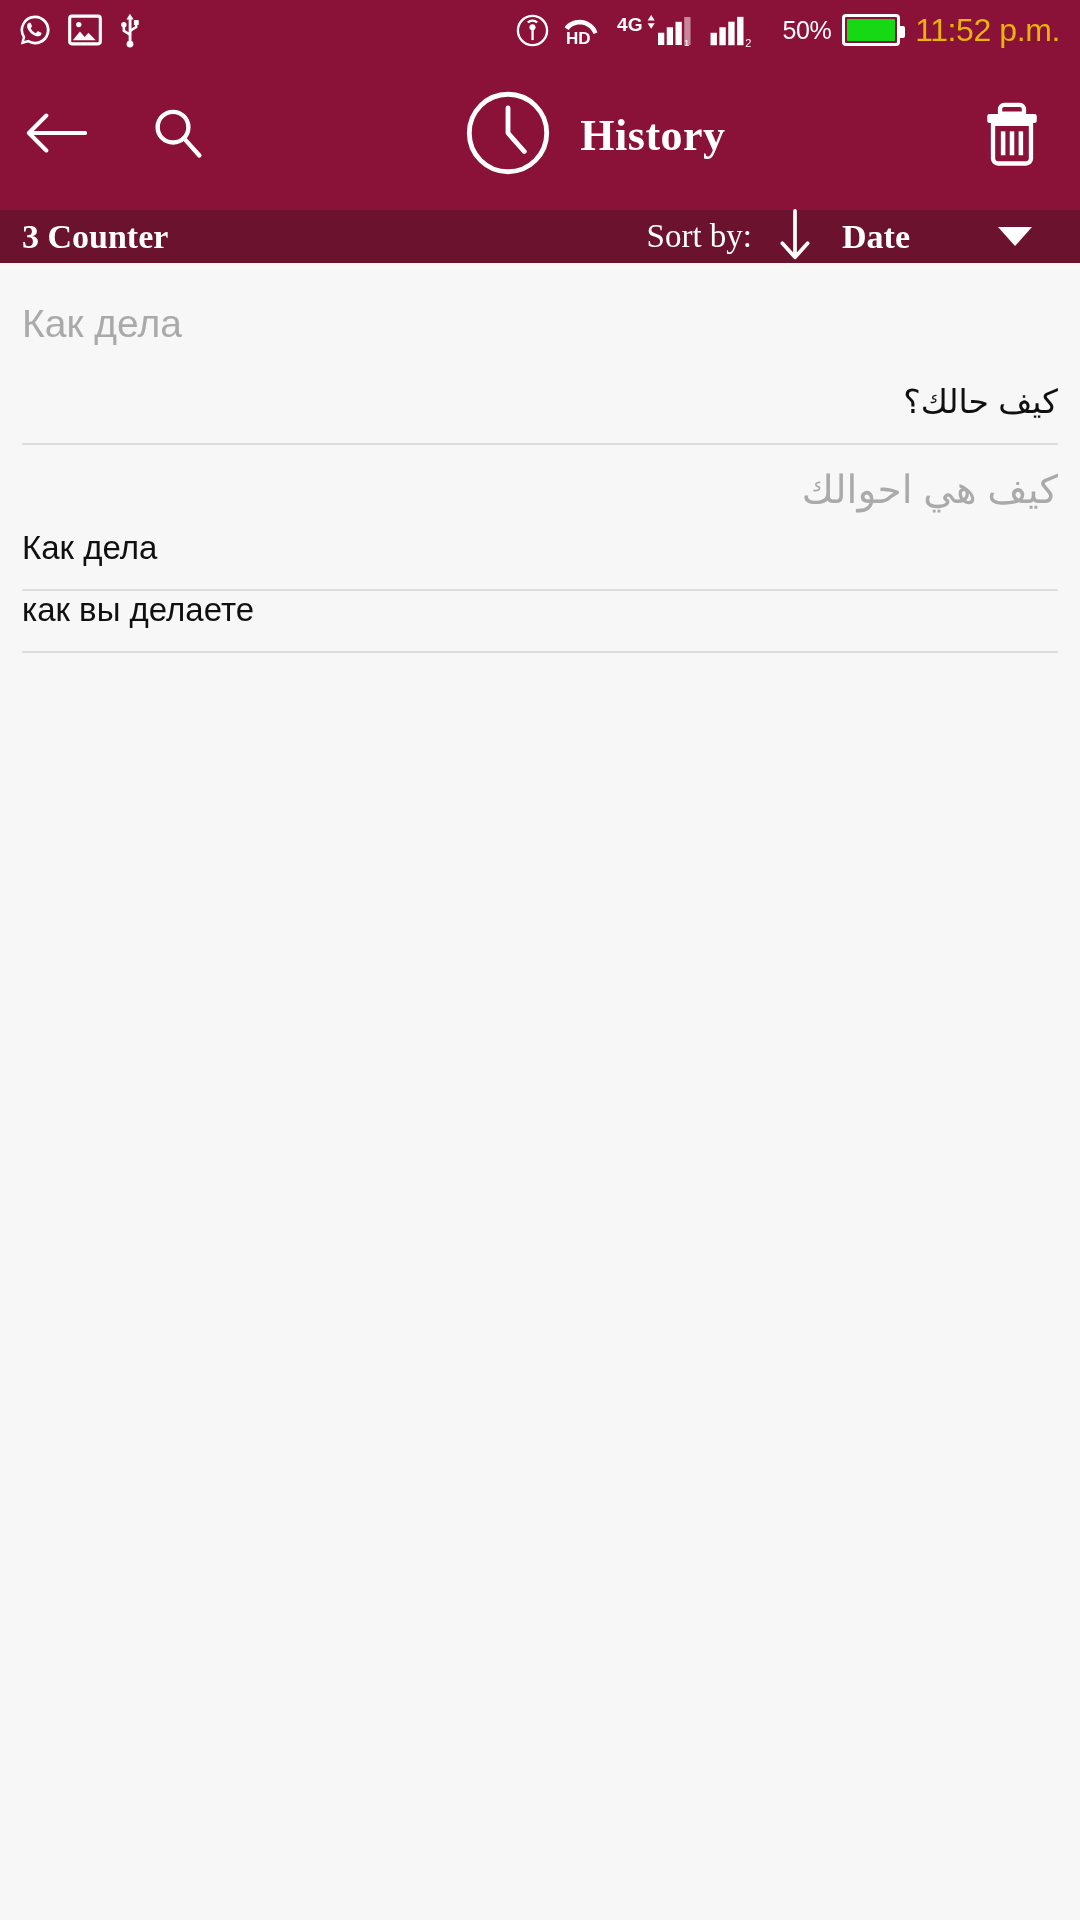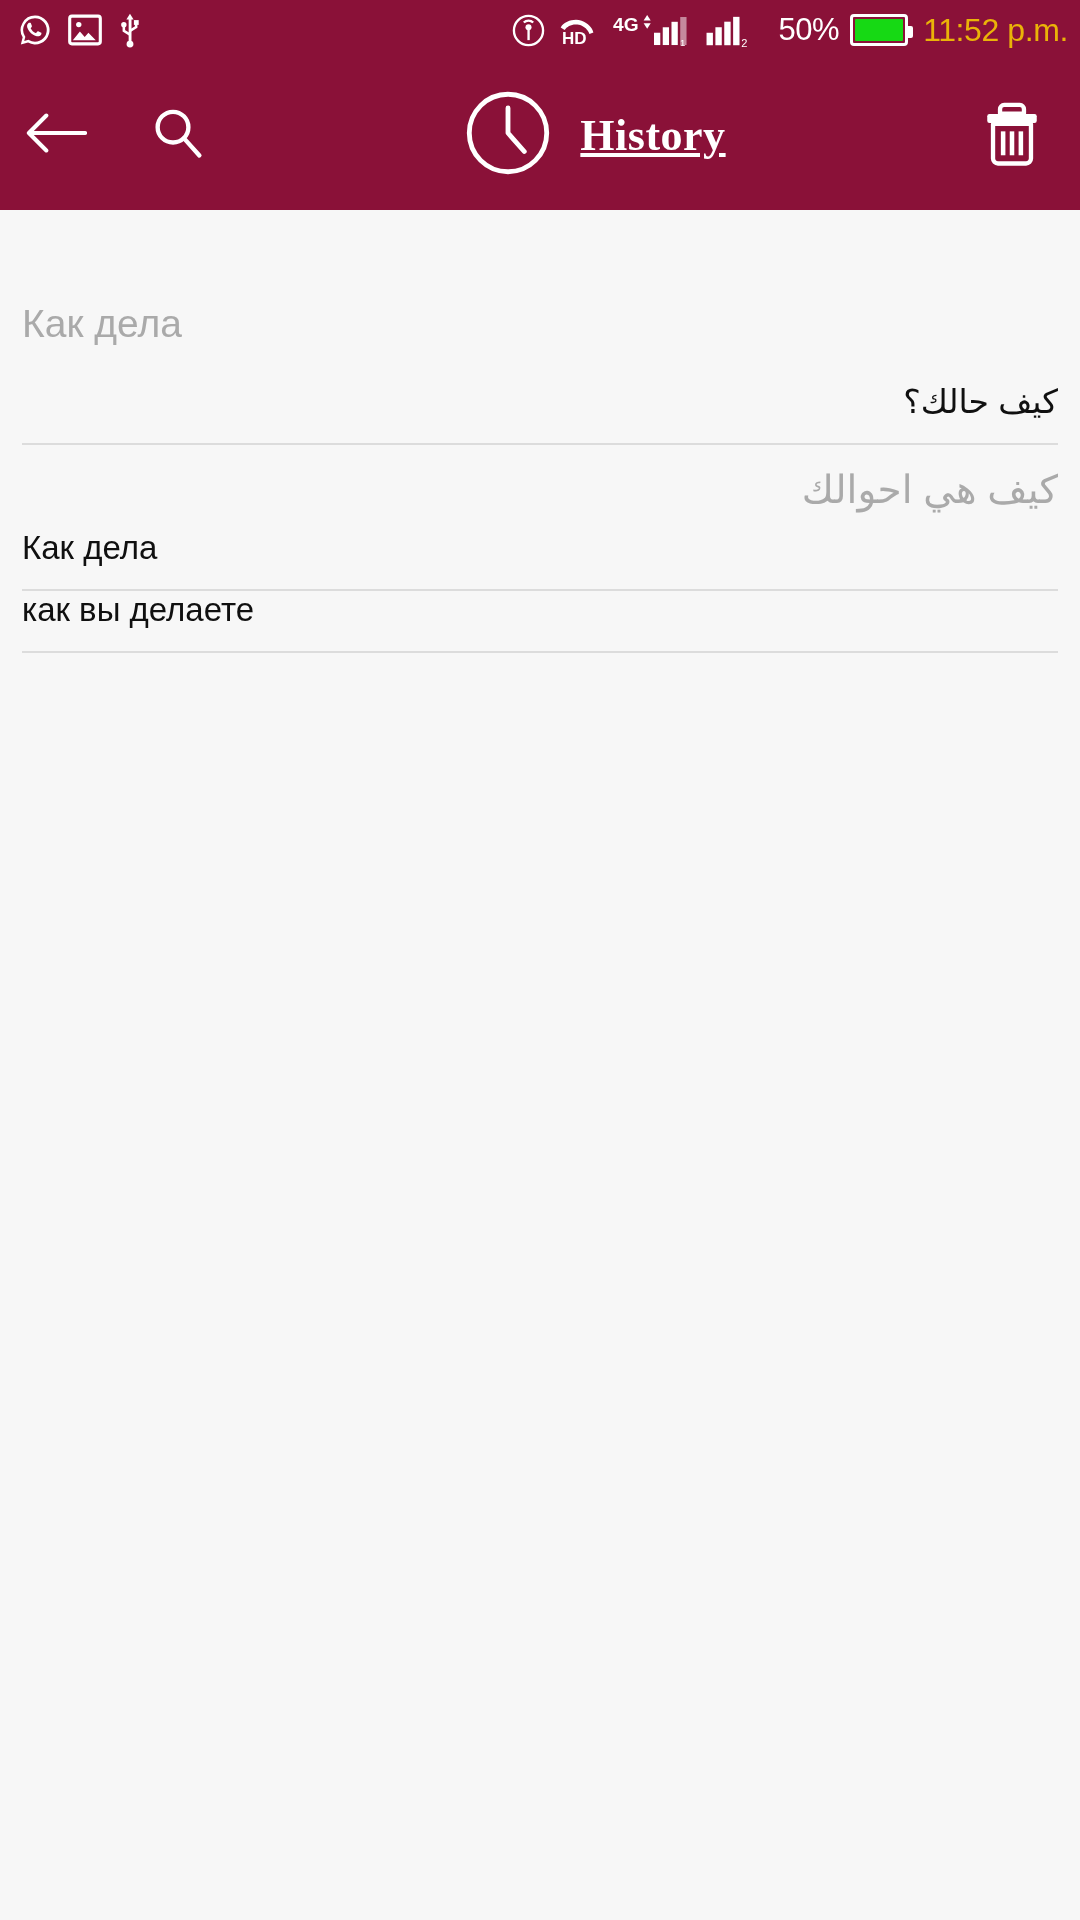--- a/index.html
+++ b/index.html
@@ -9,28 +9,28 @@
     font-family:"Liberation Sans", sans-serif;
     overflow:hidden;
   }
   .screen { position:relative; width:1080px; height:1920px; background:#f7f7f7; }
 
   
   .status-bar {
     position:absolute; top:0; left:0; width:1080px; height:60px;
     background:#8a1138;
     display:flex; align-items:center; justify-content:space-between;
-    padding:0 12px 0 18px;
+    padding:0 20px 0 18px;
   }
   .status-left { display:flex; align-items:center; gap:16px; }
   .status-right { display:flex; align-items:center; gap:11px; }
   .sicon { display:flex; align-items:center; justify-content:center; }
   .sicon svg { display:block; }
   .battery-pct {
-    color:#fff; font-size:31px; letter-spacing:-0.5px;
+    color:#fff; font-size:25px; letter-spacing:-0.5px;
     font-family:"Liberation Sans", sans-serif;
   }
   .clock-text {
     color:#eab308; font-size:32px; letter-spacing:-0.4px; margin-left:4px;
     font-family:"Liberation Sans", sans-serif;
   }
   .battery-shell {
     width:58px; height:32px; border:3px solid #fff; border-radius:4px;
     position:relative; display:flex; align-items:center; padding:2px;
   }
@@ -52,21 +52,20 @@
   }
   .back-wrap { margin-left:10px; }
   .search-wrap { margin-left:30px; }
   .title-group {
     flex:1; display:flex; align-items:center; justify-content:center; gap:28px;
   }
   .app-title {
     color:#ffffff; font-size:44px; font-weight:bold;
     font-family:"Liberation Serif", serif;
     letter-spacing:0.5px;
-    text-decoration:underline;
   }
   .trash-wrap { margin-right:22px; }
 
   
   .sort-bar {
     position:absolute; top:210px; left:0; width:1080px; height:53px;
     background:#6b122f;
     display:flex; align-items:center;
   }
   .counter-label {
@@ -234,20 +233,36 @@
           <rect x="2" y="6.8" width="24" height="4.4" rx="1.1" fill="#fff"></rect>
           <path d="M4.8 11.6h18.4v16.8a2.4 2.4 0 0 1-2.4 2.4H7.2a2.4 2.4 0 0 1-2.4-2.4z" fill="none" stroke="#fff" stroke-width="2.1" stroke-linejoin="round"></path>
           <rect x="8.6" y="15.2" width="2.2" height="11.6" fill="#fff"></rect>
           <rect x="12.9" y="15.2" width="2.2" height="11.6" fill="#fff"></rect>
           <rect x="17.2" y="15.2" width="2.2" height="11.6" fill="#fff"></rect>
         </svg>
       </span>
     </div>
   </div>
 
+  <div class="sort-bar">
+    <span class="counter-label">3 Counter</span>
+
+    <div class="sort-group">
+      <span class="sort-by-label">Sort by:</span>
+      <span class="sort-dir">
+        <span>
+          <svg width="34" height="52" viewBox="0 0 18 28">
+            <path d="M9 1v24M2.2 18.4L9 26l6.8-7.6" fill="none" stroke="#fff" stroke-width="2" stroke-linecap="round" stroke-linejoin="round"></path>
+          </svg>
+        </span>
+      </span>
+      <span class="sort-value">Date</span>
+      <span class="sort-caret"></span>
+    </div>
+  </div>
 
   <div class="history-list">
 
     <div class="history-item">
       <div class="hi-line hi-source ltr sp-top">Как дела</div>
       <div class="hi-line hi-target rtl">كيف حالك؟</div>
       <div class="hi-divider"></div>
     </div>
 
     <div class="history-item">

